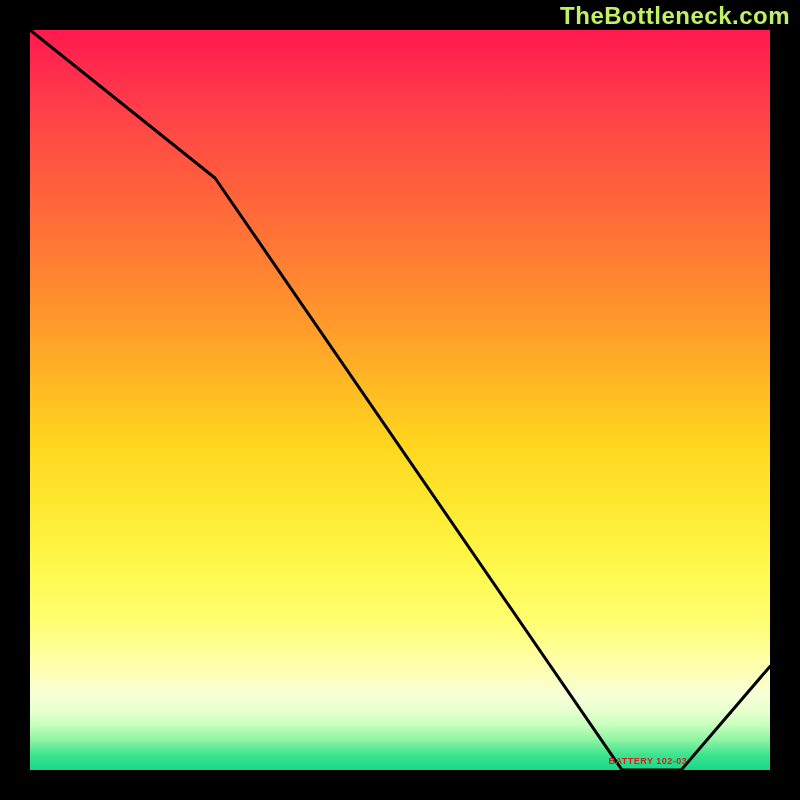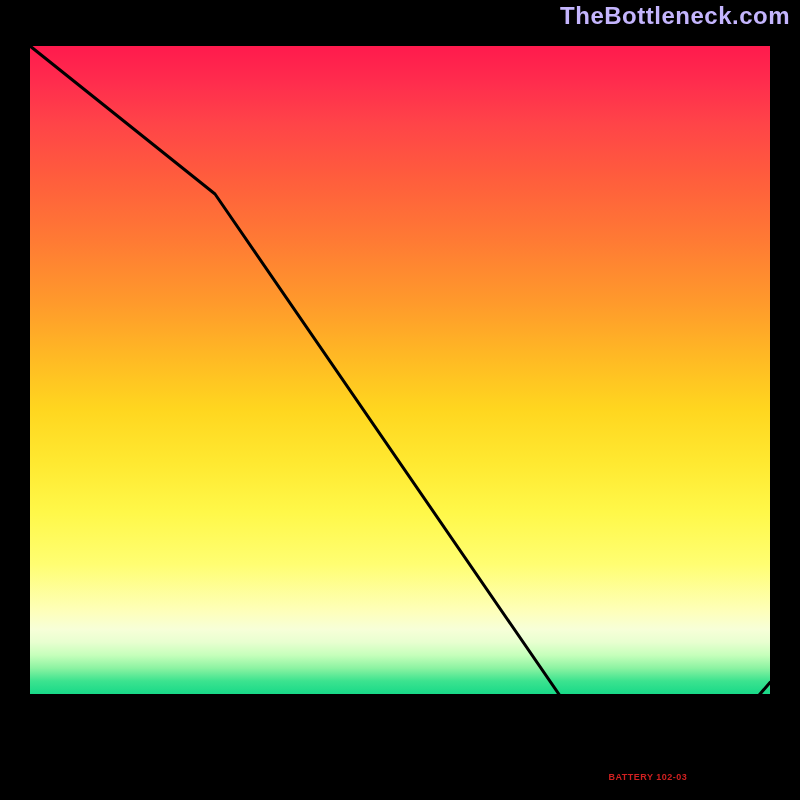--- a/index.html
+++ b/index.html
@@ -12,32 +12,32 @@
   }
   .container {
     position: relative;
     width: 800px;
     height: 800px;
   }
   .watermark {
     position: absolute;
     top: 2px;
     right: 10px;
-    color: #c4b5fd;
+    color: #bef264;
     font-size: 24px;
     font-weight: 600;
     letter-spacing: 0.5px;
   }
   
   .plot {
     position: absolute;
     left: 30px;
-    top: 46px;
+    top: 30px;
     width: 740px;
-    height: 648px;
+    height: 740px;
     
     background: linear-gradient(
       to bottom,
       #ff1a4d 0%,
       #ff2e4d 6%,
       #ff4448 12%,
       #ff5c3d 20%,
       #ff7a34 30%,
       #ff9b2b 40%,
       #ffb924 48%,

